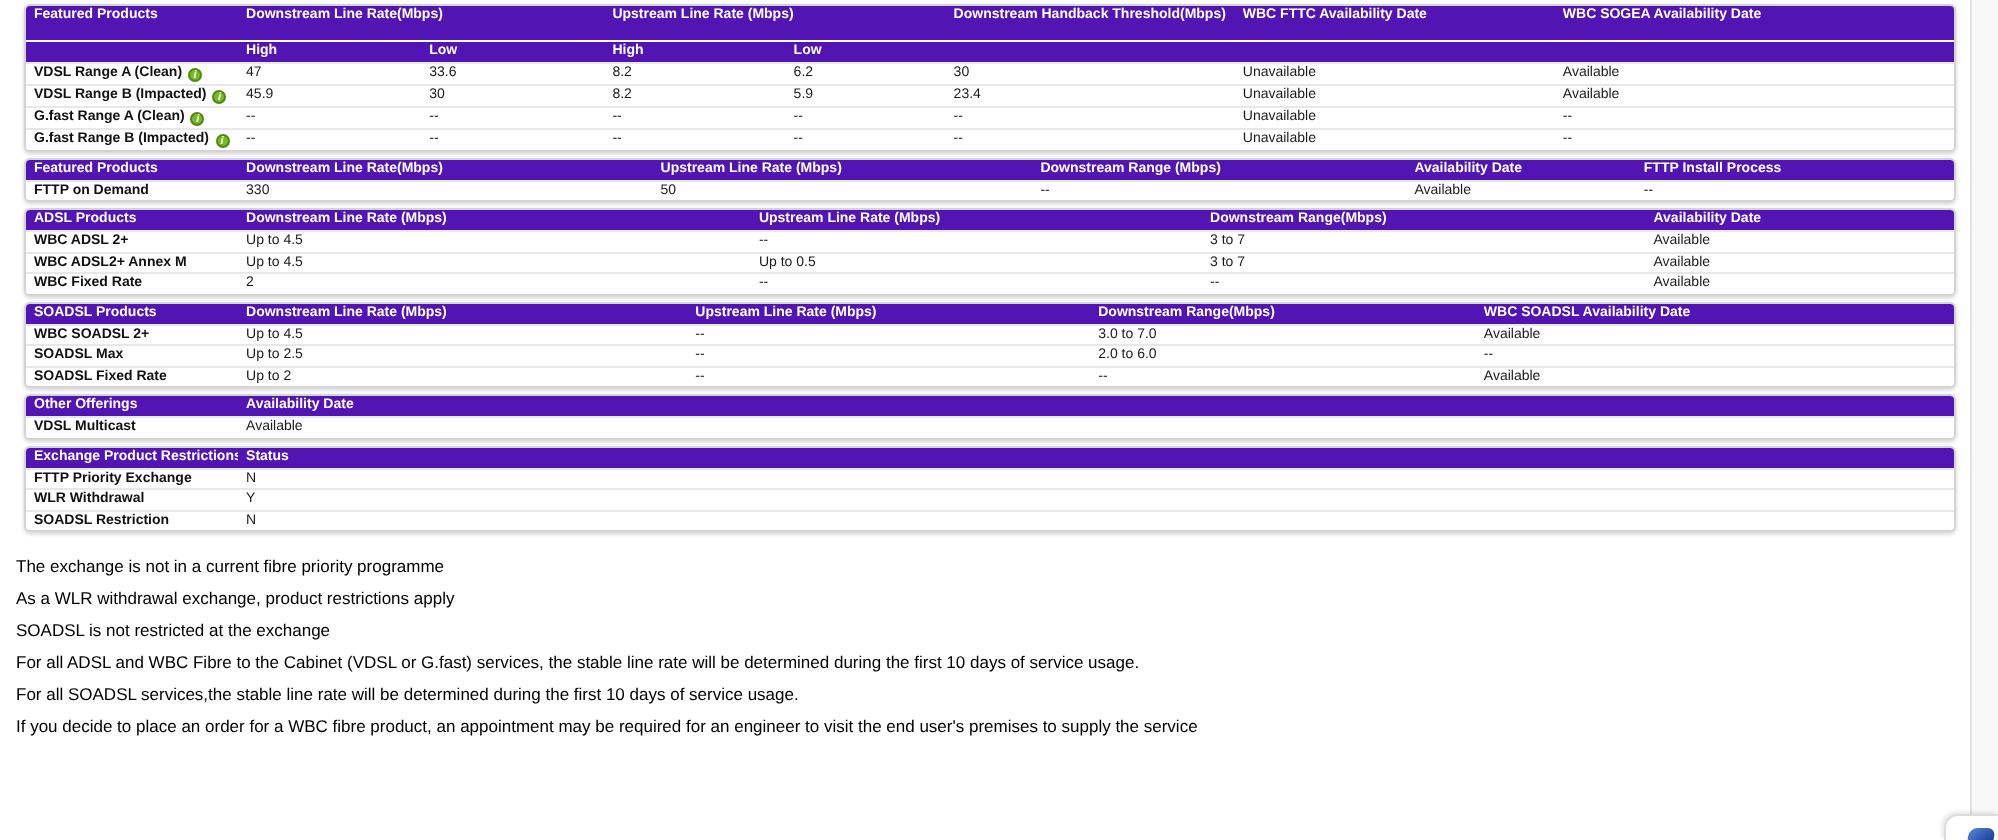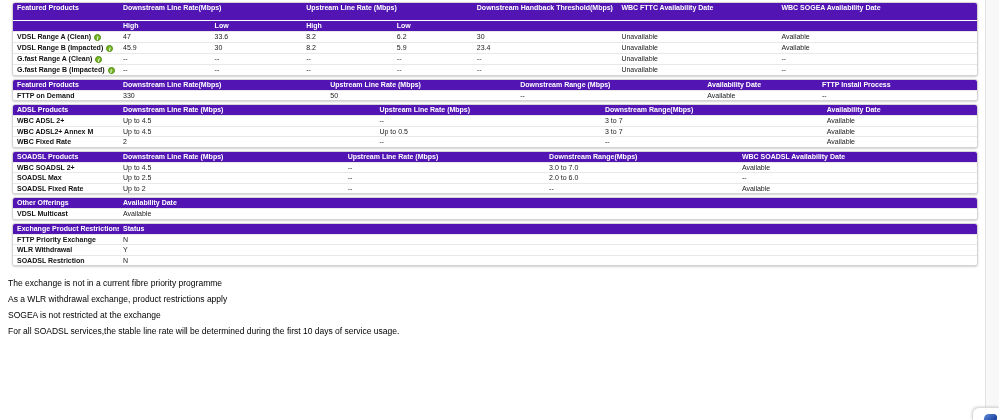--- a/index.html
+++ b/index.html
@@ -308,22 +308,24 @@
             </tr>
           </tbody>
         </table>
       </div>
     </div>
 
   <div class="notes">
     <div>
         <p>The exchange is not in a current fibre priority programme</p>
         <p>As a WLR withdrawal exchange, product restrictions apply</p>
-        <p>SOGEA is not restricted at the exchange</p>
+        <p>SOADSL is not restricted at the exchange</p>
+        <p>For all ADSL and WBC Fibre to the Cabinet (VDSL or G.fast) services, the stable line rate will be determined during the first 10 days of service usage.</p>
         <p>For all SOADSL services,the stable line rate will be determined during the first 10 days of service usage.</p>
+        <p>If you decide to place an order for a WBC fibre product, an appointment may be required for an engineer to visit the end user's premises to supply the service</p>
       </div>
 
   </div>
 </div>
 
 <div class="scrollbar"></div>
 
 <div class="chat">
   <div class="blob"></div>
 </div>

